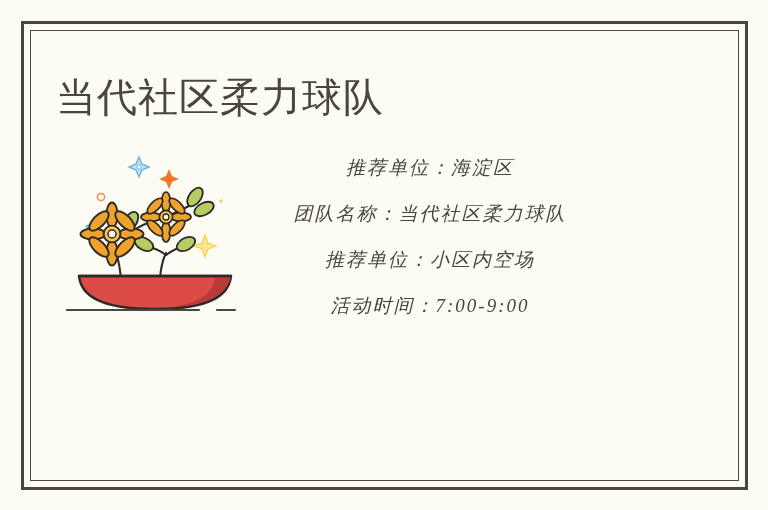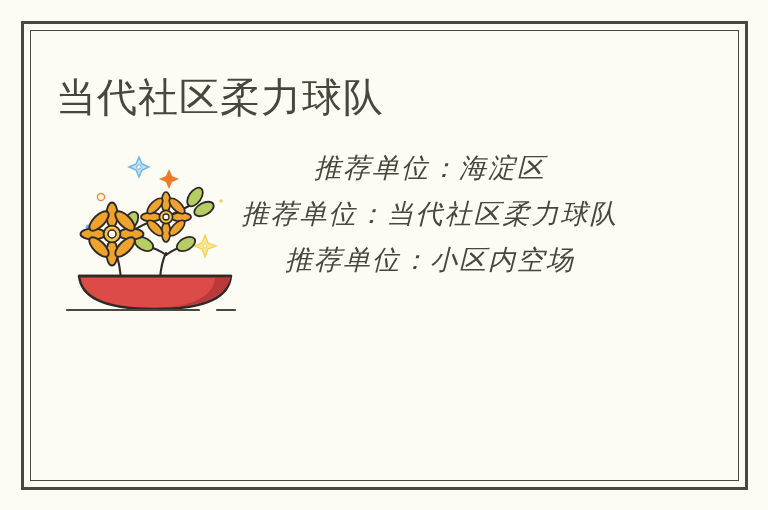--- a/index.html
+++ b/index.html
@@ -81,21 +81,21 @@
   }
 
   .info-list {
     position: absolute;
     left: 190px;
     top: 10px;
     width: 420px;
     text-align: center;
   }
   .info-line {
-    font-size: 27px;
+    font-size: 19px;
     line-height: 46px;
     color: #4a463c;
     letter-spacing: 2px;
     white-space: nowrap;
     font-family: "Liberation Serif", "DejaVu Serif", serif;
     font-style: italic;
   }
 </style>
 </head>
 <body>
@@ -184,18 +184,19 @@
 
         <g stroke="#4b473c" stroke-width="2.2" stroke-linecap="round">
           <path d="M2 167 L134 167"></path>
           <path d="M152 167 L170 167"></path>
         </g>
       </svg>
     </div>
 
     <div class="info-list">
       <div class="info-line">推荐单位：海淀区</div>
-      <div class="info-line">推荐单位：当代社区柔力球队</div>
+      <div class="info-line">团队名称：当代社区柔力球队</div>
       <div class="info-line">推荐单位：小区内空场</div>
+      <div class="info-line">活动时间：7:00-9:00</div>
     </div>
 
   </div>
 </div>
 
 </body></html>

